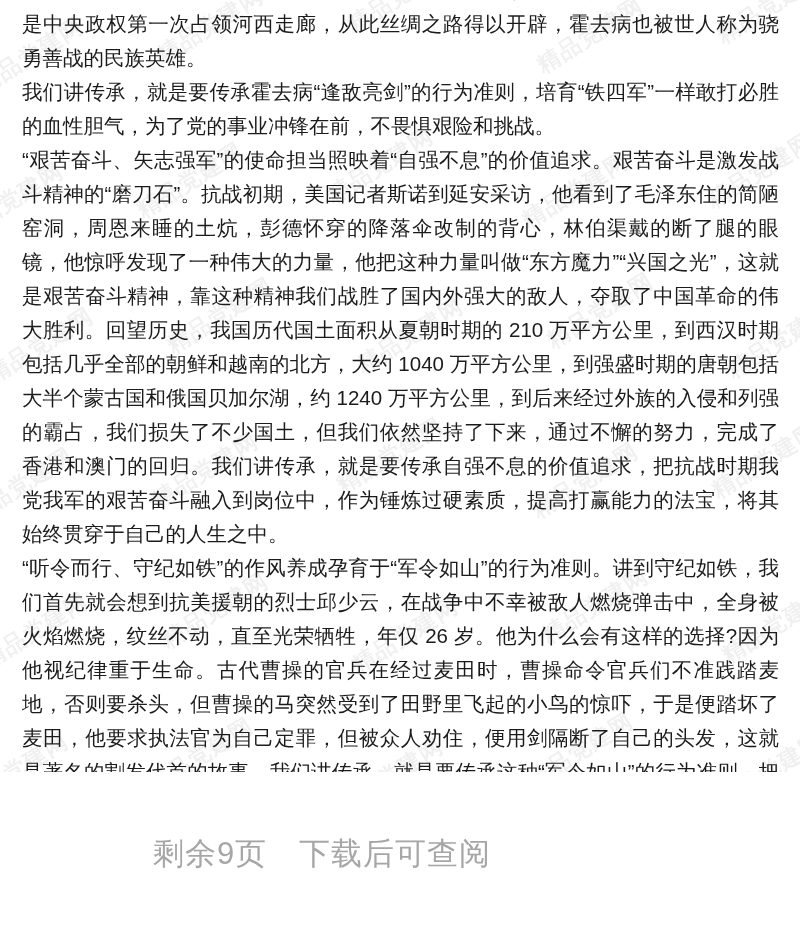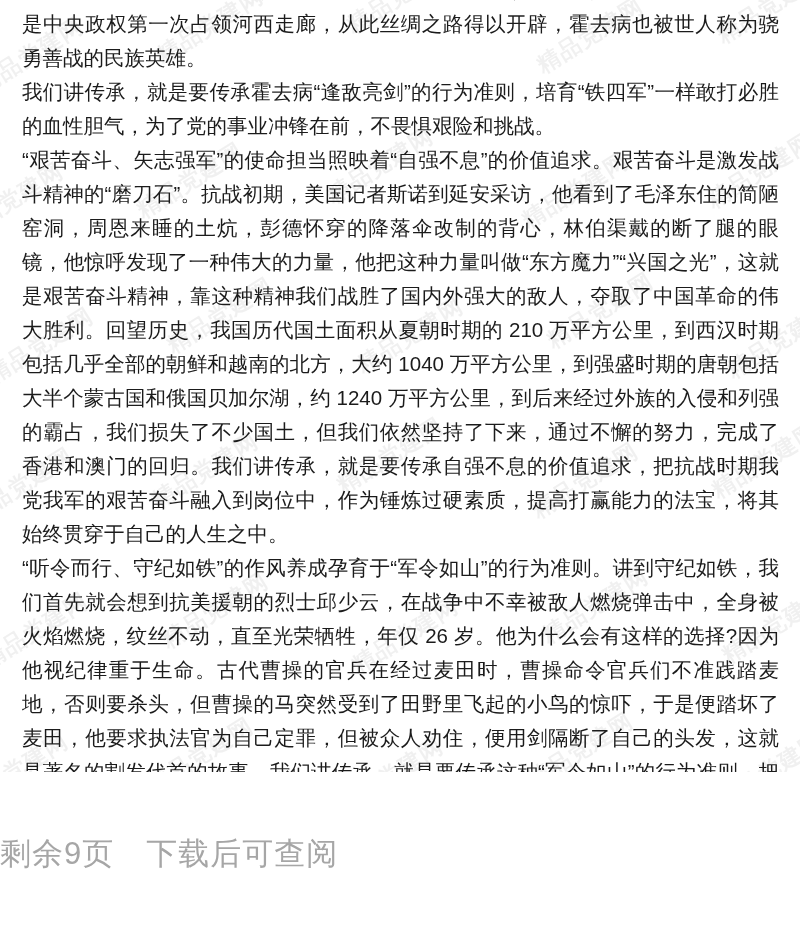--- a/index.html
+++ b/index.html
@@ -91,21 +91,21 @@
     width: 800px;
     height: 158px;
     background: #ffffff;
   }
   #download-notice {
     position: absolute;
     z-index: 5;
     left: 0;
     top: 832px;
     width: 644px;
-    text-align: left;
+    text-align: center;
     font-size: 31px;
     line-height: 44px;
     color: #a6a6a6;
     font-family: "Liberation Sans", "DejaVu Sans", sans-serif;
     letter-spacing: 1px;
     white-space: pre;
   }
 </style>
 </head>
 <body>

